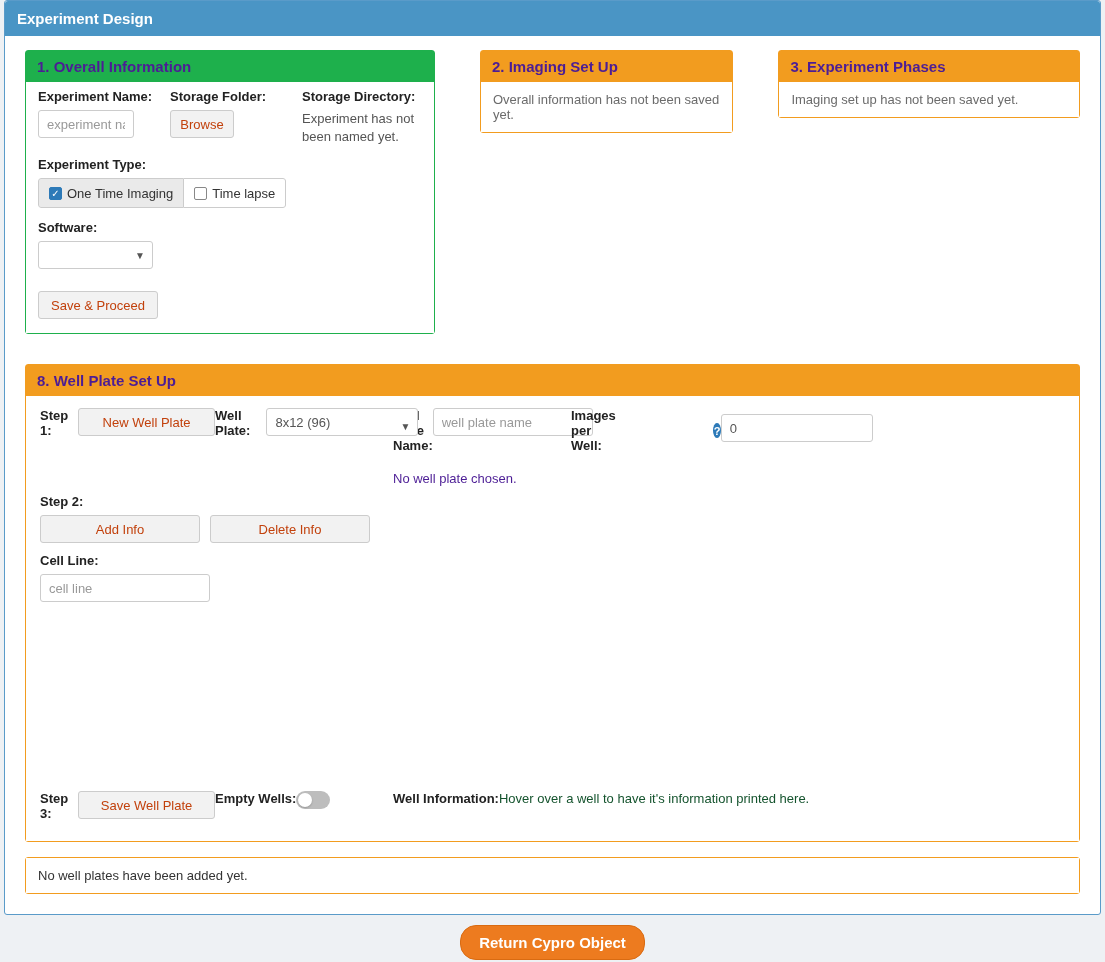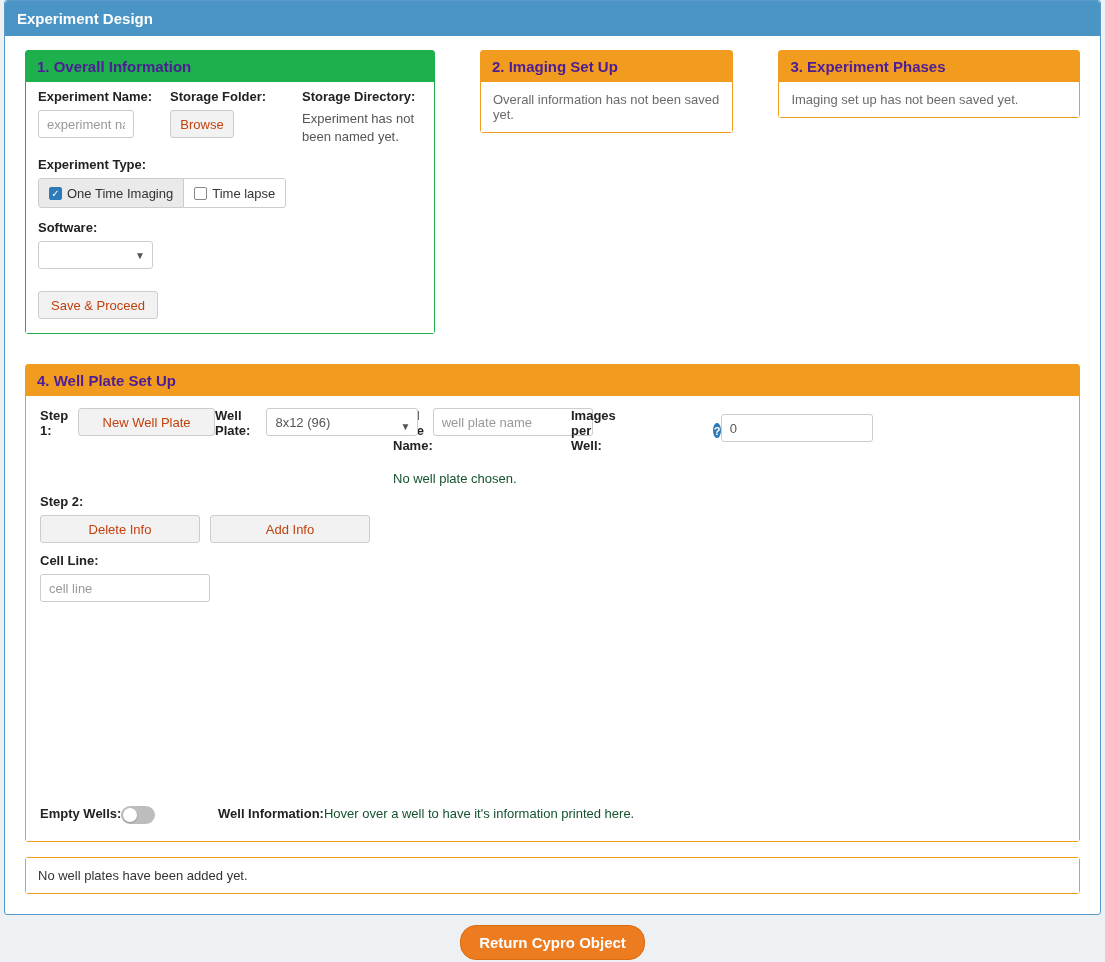--- a/index.html
+++ b/index.html
@@ -169,21 +169,21 @@
   width: 15px; height: 15px;
   border-radius: 50%;
   background: #2d7ab8;
   color: #fff;
   font-size: 11px;
   font-weight: 700;
   display: inline-flex;
   align-items: center; justify-content: center;
   cursor: pointer;
 }
-.no-wp-text { color: #14532d; font-size: 13px; margin-left: 353px; margin-bottom: 8px; margin-top: 6px; }
+.no-wp-text { color: #4c1d95; font-size: 13px; margin-left: 353px; margin-bottom: 8px; margin-top: 6px; }
 .wp-row2 { margin-bottom: 10px; }
 .btn-pair { display: flex; gap: 10px; }
 .btn-pair .btn { width: 160px; justify-content: center; }
 .cell-line-row { margin-bottom: 10px; }
 .cell-line-input { width: 170px; }
 .wp-bottom { display: flex; position: absolute; bottom: 14px; left: 14px; right: 14px; }
 .wp-b1 { width: 175px; }
 .wp-b2 { width: 178px; }
 .wp-b3 { flex: 1; }
 .toggle-sw {
@@ -283,21 +283,21 @@
       <div class="card card-orange phases-card">
         <div class="card-header">3. Experiment Phases</div>
         <div class="card-body slim">
           <span class="card-msg">Imaging set up has not been saved yet.</span>
         </div>
       </div>
 
     </div>
 
     <div class="card card-orange wellplate-card">
-      <div class="card-header">4. Well Plate Set Up</div>
+      <div class="card-header">8. Well Plate Set Up</div>
       <div class="card-body wp-body">
 
         <div class="wp-row wp-row1">
           <div class="wp-col wp-c1">
             <span class="label">Step 1:</span>
             <button class="btn btn-wide">New Well Plate</button>
           </div>
           <div class="wp-col wp-c2">
             <span class="label">Well Plate:</span>
             <div class="select-wrap">
@@ -316,31 +316,35 @@
             </div>
             <input type="text" class="ipw-input" style="margin-top: 6px;" value="0">
           </div>
         </div>
 
         <div class="no-wp-text">No well plate chosen.</div>
 
         <div class="wp-row2">
           <span class="label">Step 2:</span>
           <div class="btn-pair">
+            <button class="btn">Add Info</button>
             <button class="btn">Delete Info</button>
-            <button class="btn">Add Info</button>
           </div>
         </div>
 
         <div class="cell-line-row">
           <span class="label">Cell Line:</span>
           <input type="text" class="cell-line-input" placeholder="cell line" style="">
         </div>
 
         <div class="wp-bottom">
+          <div class="wp-col wp-b1">
+            <span class="label">Step 3:</span>
+            <button class="btn btn-wide">Save Well Plate</button>
+          </div>
           <div class="wp-col wp-b2">
             <span class="label">Empty Wells:</span>
             <div class="toggle-sw"></div>
           </div>
           <div class="wp-col wp-b3">
             <span class="label">Well Information:</span>
             <span class="info-text">Hover over a well to have it's information printed here.</span>
           </div>
         </div>
 

